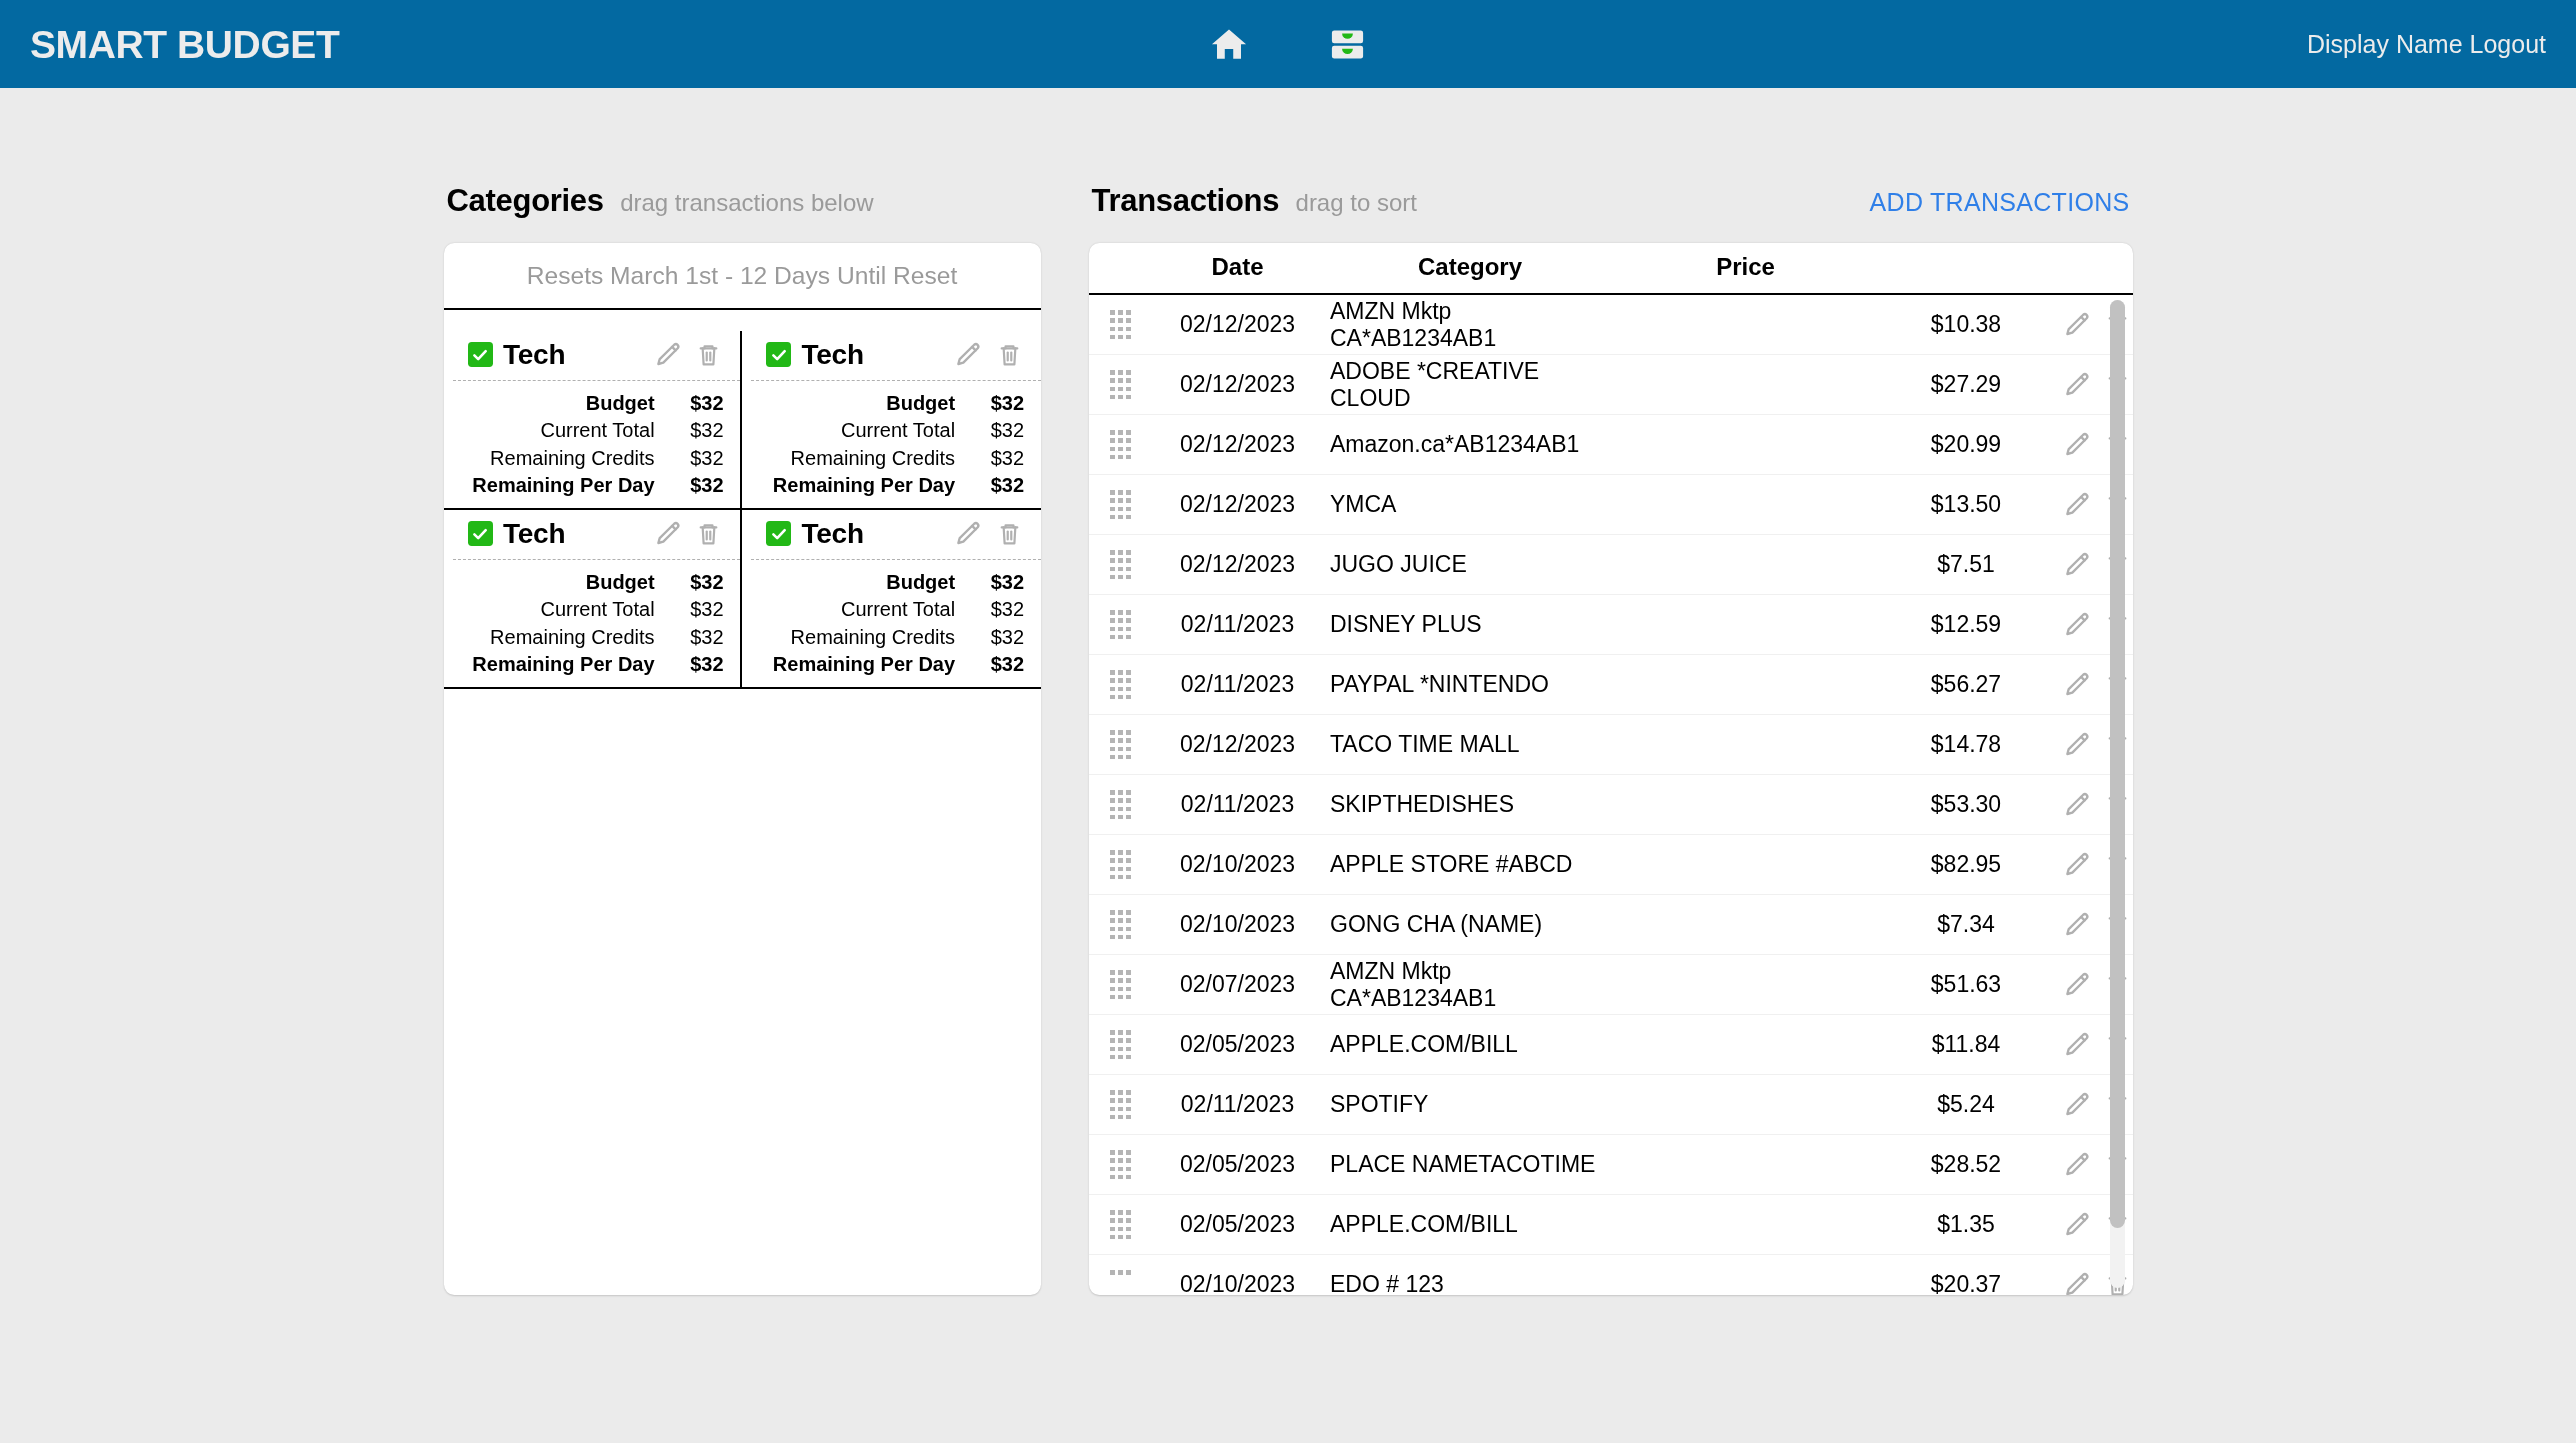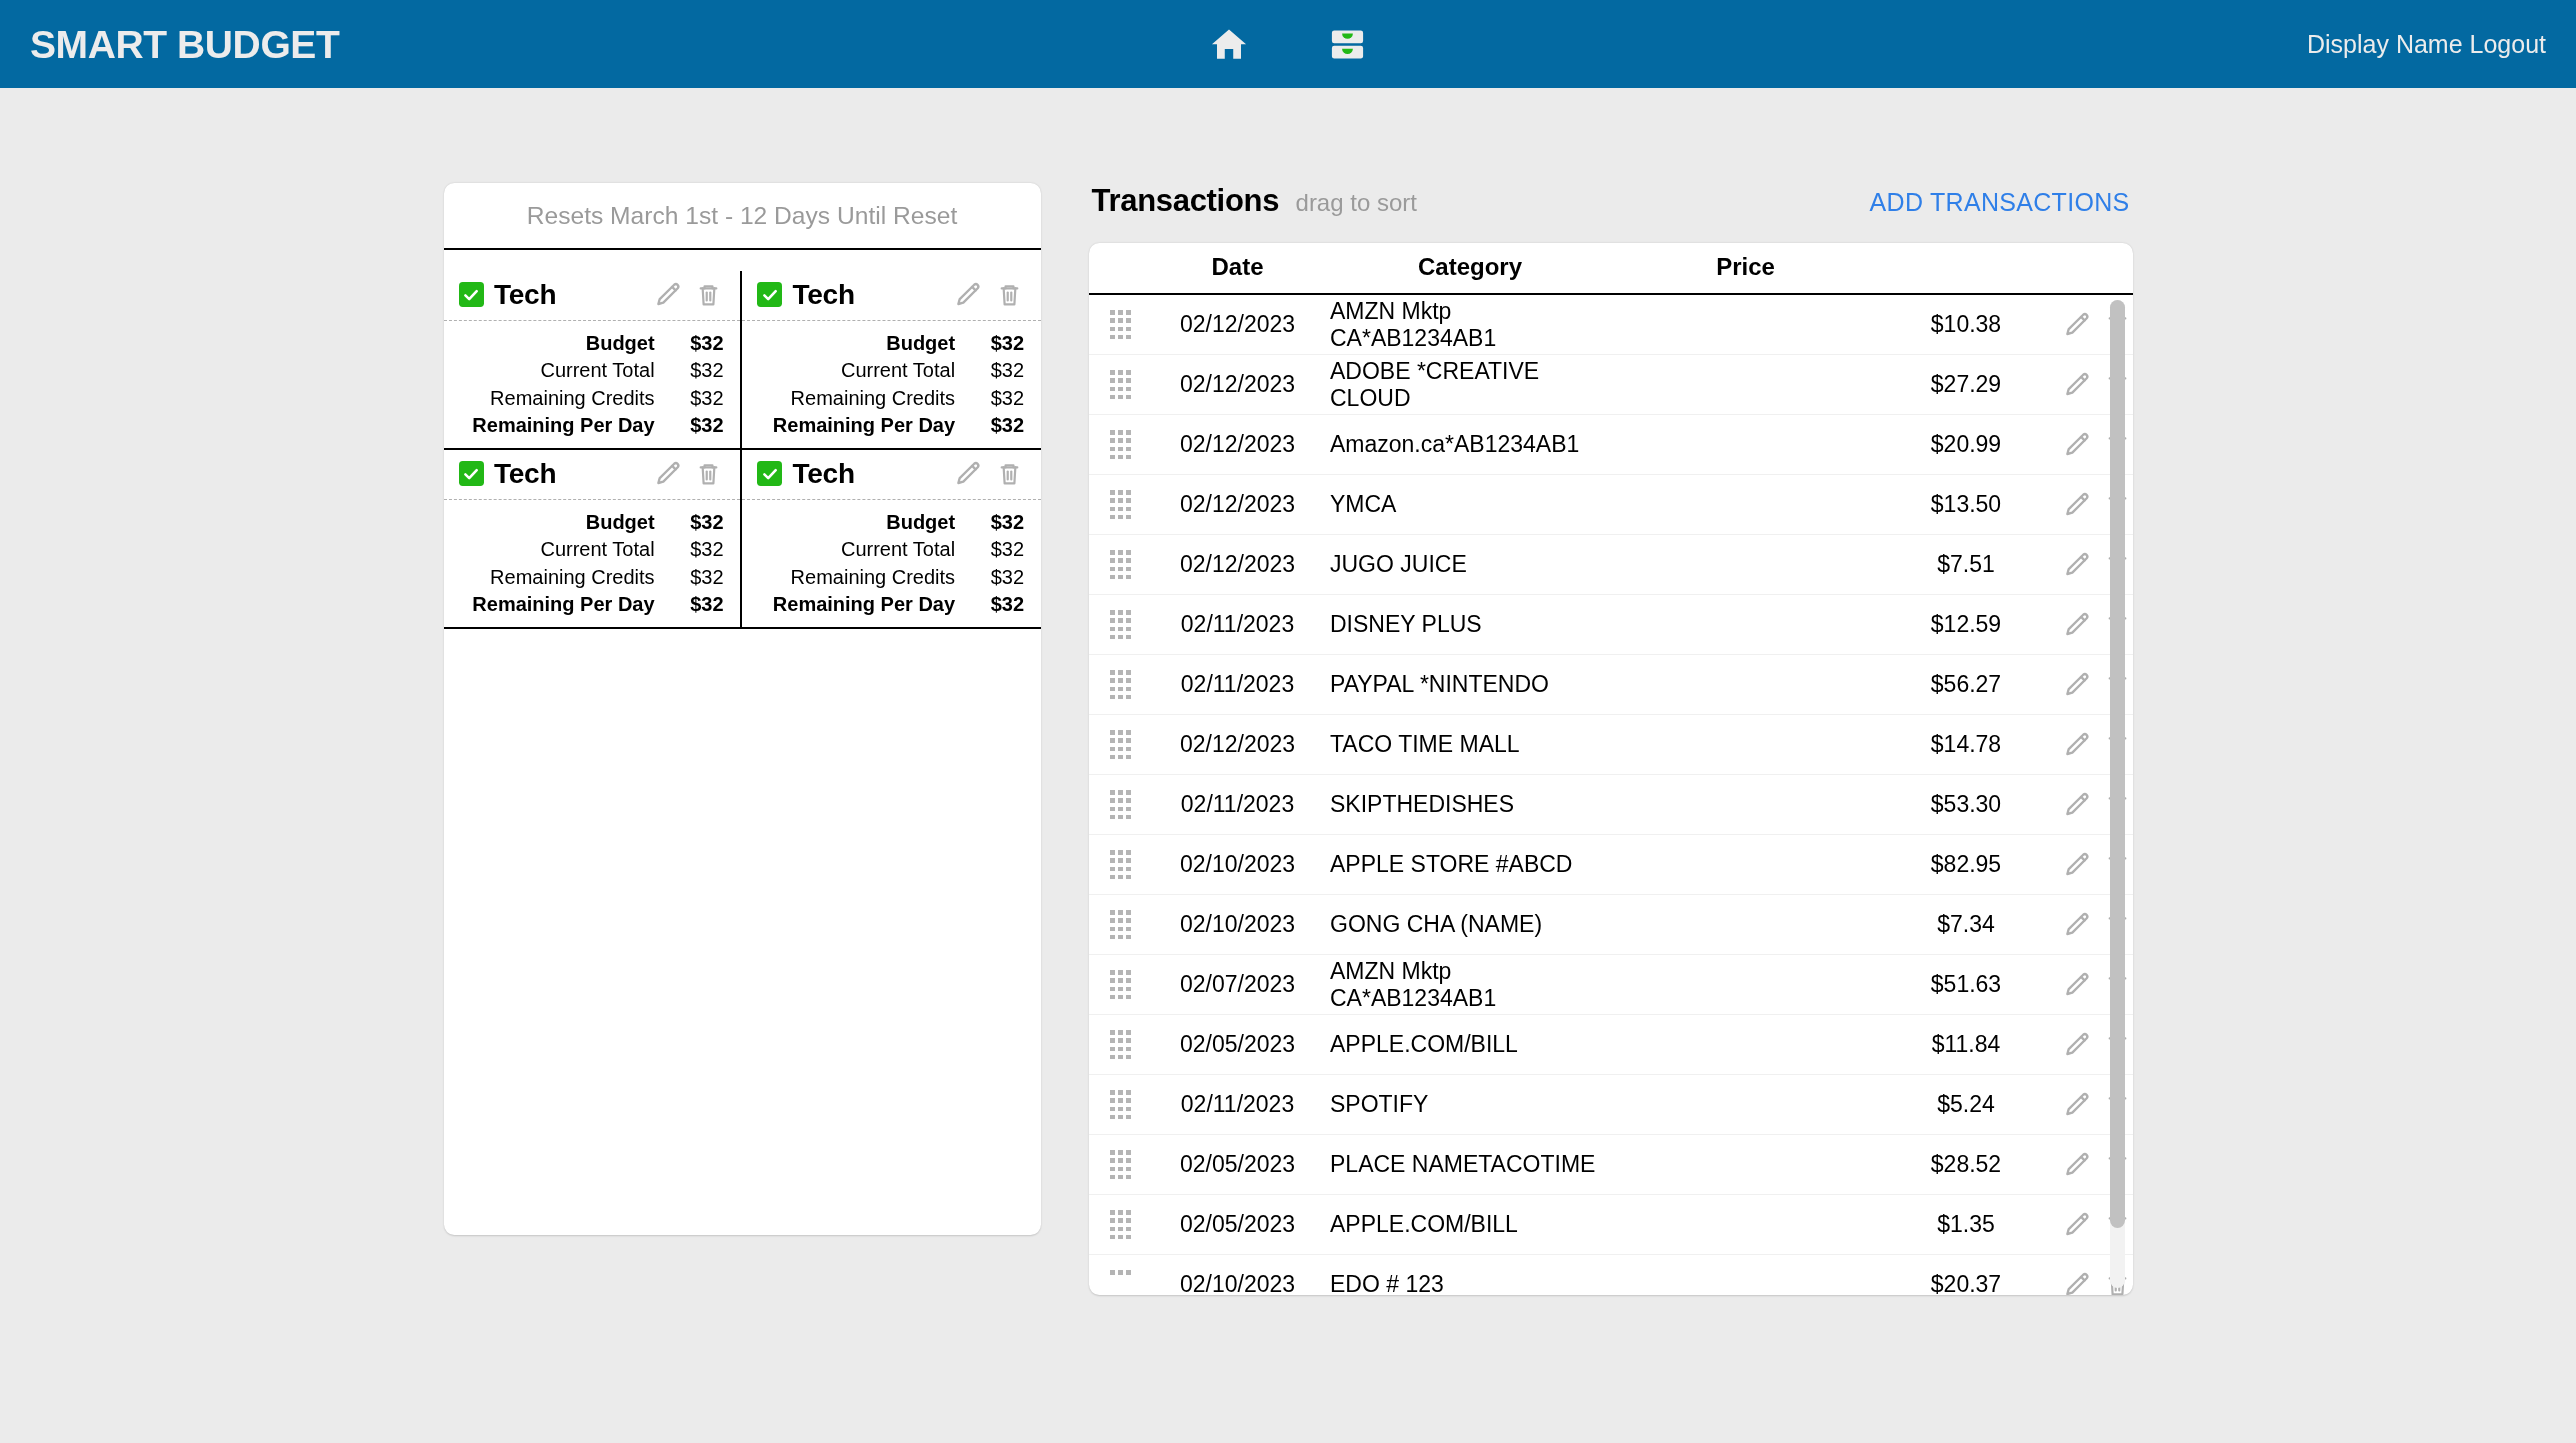--- a/index.html
+++ b/index.html
@@ -125,20 +125,21 @@
     padding-bottom: 1.5px;
   }
   .cat-cell:nth-child(odd) { border-right: 2.2px solid #000; }
 
   .cat-header {
     display: flex;
     align-items: center;
     padding: 7.5px 16.4px 9px 15px;
     border-bottom: 1.5px dashed #b0b0b0;
     gap: 10.4px;
+    margin-left: 9px;
   }
   .cat-check {
     width: 25px;
     height: 25px;
     border-radius: 3.7px;
     background: #22b816;
     display: flex;
     align-items: center;
     justify-content: center;
     flex: 0 0 auto;
@@ -290,20 +291,24 @@
       </svg>
     </div>
   </div>
 
   <div class="nav-right">Display Name Logout</div>
 </div>
 
 <div class="page">
 
   <div class="col-categories">
+    <div class="section-head">
+      <div class="section-title">Categories</div>
+      <div class="section-sub">drag transactions below</div>
+    </div>
 
     <div class="card cat-card">
       <div class="reset-banner">Resets March 1st - 12 Days Until Reset</div>
       <div class="cat-grid">
           <div class="cat-cell">
             <div class="cat-header">
               <span class="cat-check">
                 <svg width="18" height="18" viewBox="0 0 24 24" fill="none" stroke="#ffffff" stroke-width="3.4" stroke-linecap="round" stroke-linejoin="round">
                   <path d="M4.5 12.6 9.6 17.6 19.6 6.8"></path>
                 </svg>

